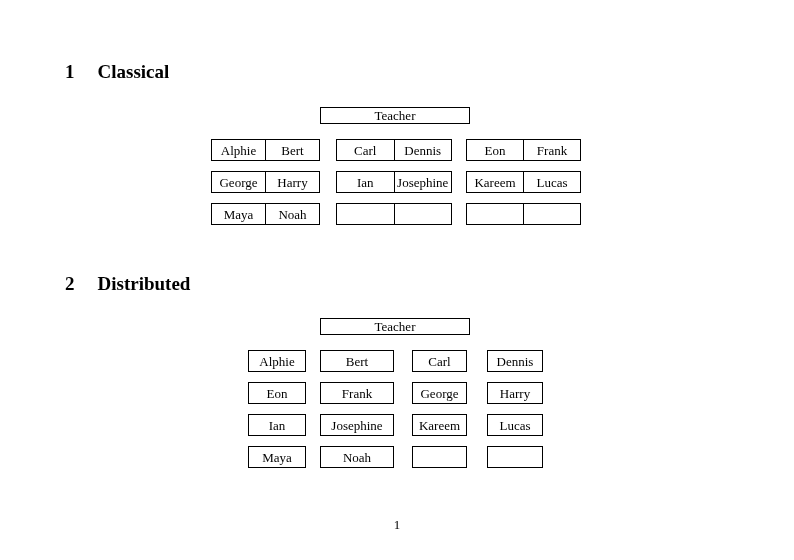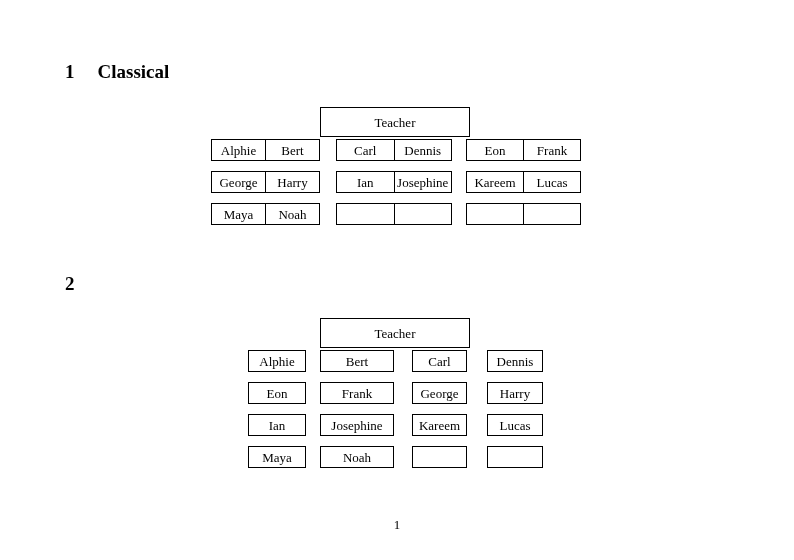--- a/index.html
+++ b/index.html
@@ -21,21 +21,21 @@
     position: absolute;
     display: flex;
     gap: 23px;
     font-weight: bold;
     font-size: 19px;
     line-height: 1.1;
   }
   .teacher-box {
     position: absolute;
     border: 1px solid #000000;
-    height: 30px;
+    height: 17px;
     display: flex;
     align-items: center;
     justify-content: center;
     font-size: 13px;
     line-height: 1;
   }
   .desk {
     position: absolute;
     border: 1px solid #000000;
     height: 22px;
@@ -113,20 +113,21 @@
     <span class="seat"></span>
     <span class="seat"></span>
   </div>
   <div class="desk" style="left:466px; top:203px; width:115px;">
     <span class="seat"></span>
     <span class="seat"></span>
   </div>
 
   <div class="heading" style="left:65px; top:274px;">
     <span>2</span>
+    <span>Distributed</span>
   </div>
 
   <div class="teacher-box" style="left:320px; top:318px; width:150px;">
     <span>Teacher</span>
   </div>
 
   <div class="desk" style="left:248px; top:350px; width:58px;">
     <span class="seat">Alphie</span>
   </div>
   <div class="desk" style="left:320px; top:350px; width:74px;">

